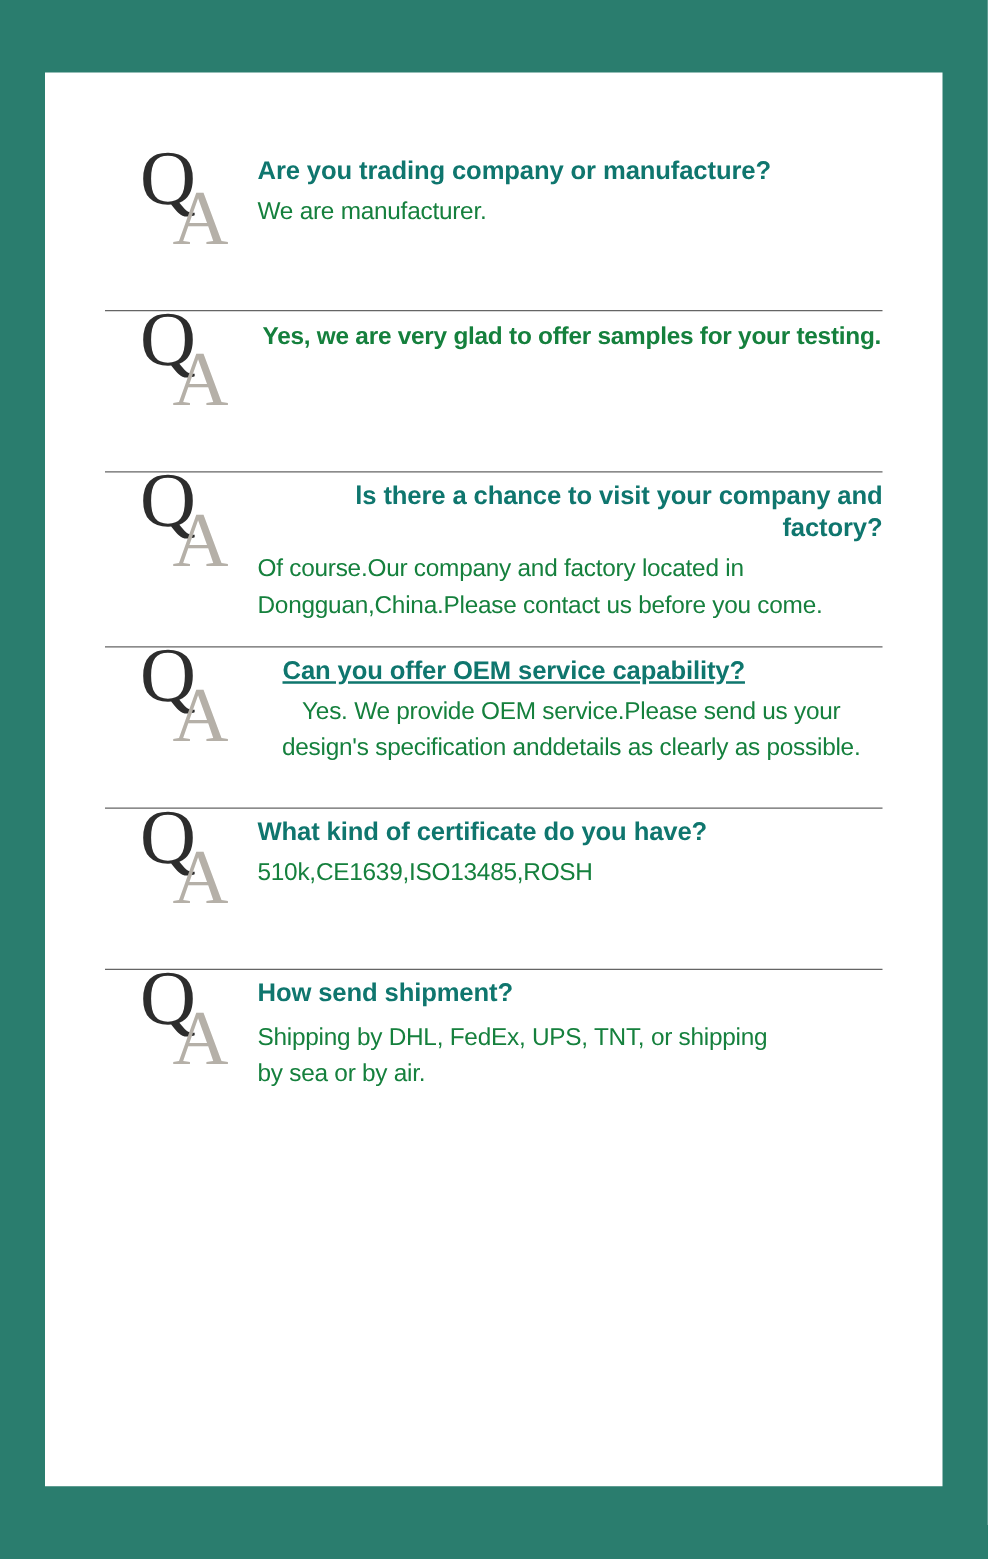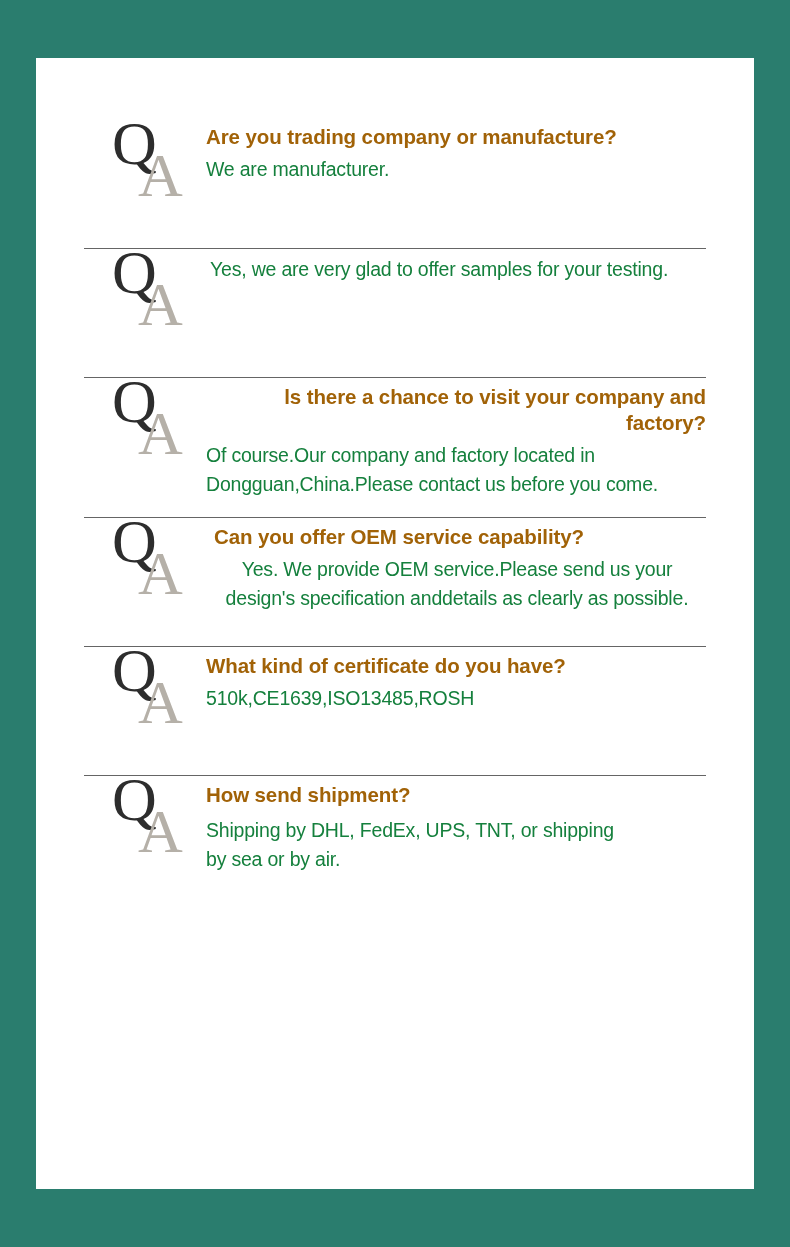--- a/index.html
+++ b/index.html
@@ -73,21 +73,21 @@
     font-size: 62px;
     line-height: 62px;
     color: #b5b0a8;
     font-weight: 400;
   }
   .qa-body {
     margin-left: 122px;
     padding-top: 6px;
   }
   .question {
-    color: #a16207;
+    color: #0f766e;
     font-weight: bold;
     font-size: 20.5px;
     line-height: 26px;
     letter-spacing: -0.1px;
     margin: 0 0 5px 0;
   }
   .answer {
     color: #15803d;
     font-size: 19.5px;
     line-height: 29px;
@@ -97,23 +97,23 @@
   }
   .divider {
     height: 1px;
     background: #4a4a4a;
     margin: 0 36px;
     opacity: 0.85;
   }
   
   .item-0 .qa-body { padding-top: 4px; }
   .item-1 .question { margin-bottom: 8px; }
-  .item-1 .answer { margin-left: 4px; }
+  .item-1 .answer { margin-left: 4px; font-weight: bold; }
   .item-2 .question { margin-left: 4px; text-align: right; }
-  .item-3 .question { margin-left: 8px; }
+  .item-3 .question { margin-left: 20px; text-decoration: underline; }
   .item-3 .answer { margin-left: 2px; text-align: center; }
   .item-4 .answer { margin-top: 5px; }
   .item-5 .question { margin-bottom: 8px; }
 </style>
 </head>
 <body>
 
 <div class="page">
   <div class="card">
     <div class="faq-list">

